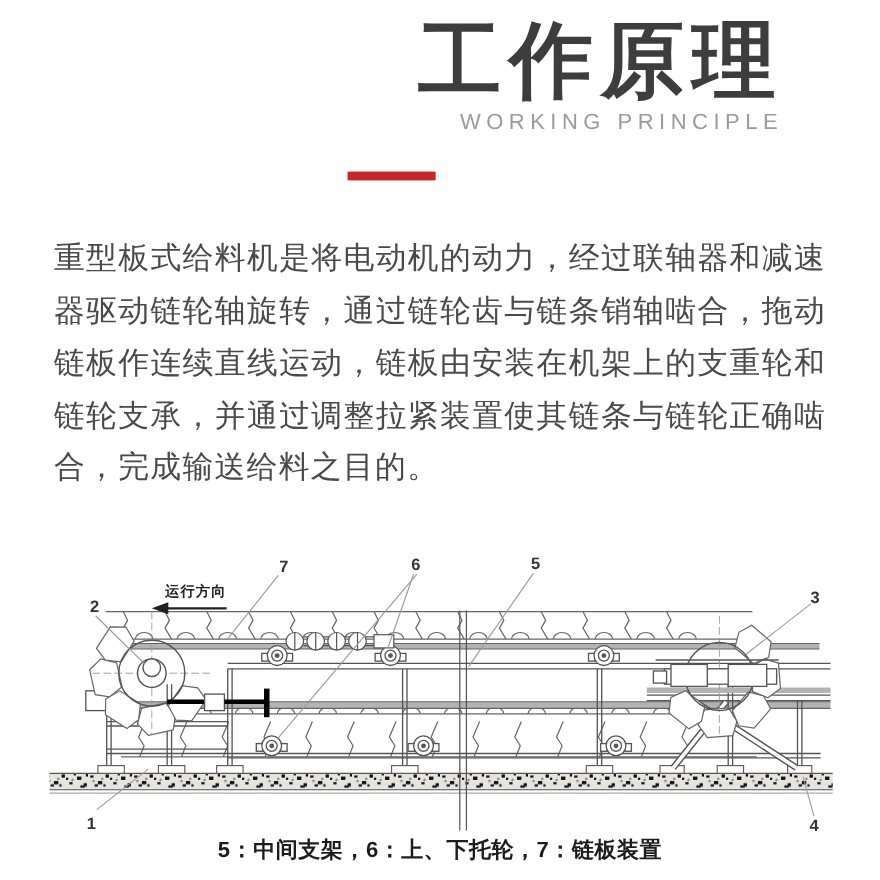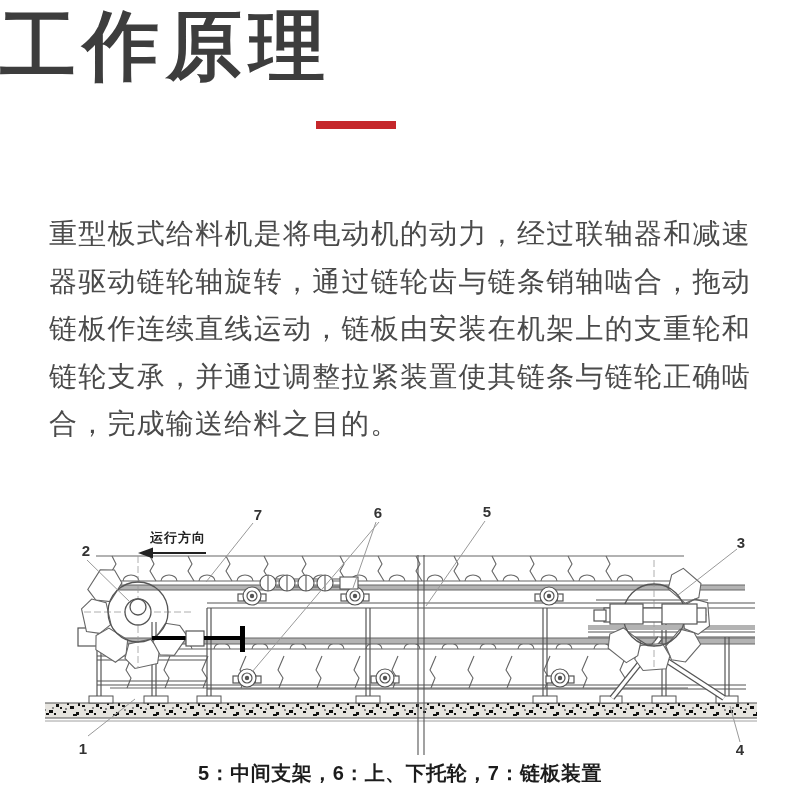--- a/index.html
+++ b/index.html
@@ -2,58 +2,59 @@
 <html><head>
 <meta charset="utf-8">
 <style>
   html,body{margin:0;padding:0;}
   body{
     width:800px;height:800px;overflow:hidden;position:relative;
     background:#ffffff;
     font-family:"Liberation Sans","DejaVu Sans",sans-serif;
   }
   
-  .header{position:absolute;top:0;left:0;width:712px;text-align:left;}
+  .header{position:absolute;top:10px;left:0;width:712px;text-align:right;}
   .title{
     margin-top:4px;font-size:76px;line-height:84px;font-weight:800;
     color:#3d3d3d;letter-spacing:7px;
     font-family:"Liberation Sans","DejaVu Sans",sans-serif;
   }
   .subtitle{
     margin-top:2px;font-size:20px;color:#9b9b9b;letter-spacing:5px;
     font-weight:400;
   }
   .accent-bar{
     width:80px;height:8px;margin:33px auto 0 auto;background:#c5272b;
   }
   
   .intro{
     position:absolute;left:49px;top:212px;width:702px;
     font-size:28px;line-height:47.5px;color:#4a4a4a;
     letter-spacing:1.2px;text-align:justify;
-    font-family:Liberation Mono, monospace;
+    font-family:Liberation Serif, serif;
     font-weight:400;
   }
   
   .diagram{position:absolute;left:40px;top:492px;width:720px;height:268px;}
   .diagram svg{display:block;width:720px;height:268px;}
   .callout{font:bold 15px "Liberation Sans","DejaVu Sans",sans-serif;fill:#333;}
   .dirlabel{font:bold 13px "Liberation Sans","DejaVu Sans",sans-serif;fill:#222;letter-spacing:1px;}
   
   .caption{
     position:absolute;left:0;top:760px;width:800px;text-align:center;
     font-weight:bold;color:#1c1c1c;font-size:20px;line-height:27px;
     letter-spacing:0.5px;
   }
 </style>
 </head>
 <body>
 
 <div class="header">
   <div class="title">工作原理</div>
+  <div class="subtitle">WORKING PRINCIPLE</div>
   <div class="accent-bar"></div>
 </div>
 
 <div class="intro">重型板式给料机是将电动机的动力，经过联轴器和减速器驱动链轮轴旋转，通过链轮齿与链条销轴啮合，拖动链板作连续直线运动，链板由安装在机架上的支重轮和链轮支承，并通过调整拉紧装置使其链条与链轮正确啮合，完成输送给料之目的。</div>
 
 <div class="diagram">
 <svg viewBox="0 0 720 268" xmlns="http://www.w3.org/2000/svg">
   <defs>
     <pattern id="gnd" width="40" height="15" patternUnits="userSpaceOnUse">
       <rect width="40" height="15" fill="#e6e4df"></rect>

